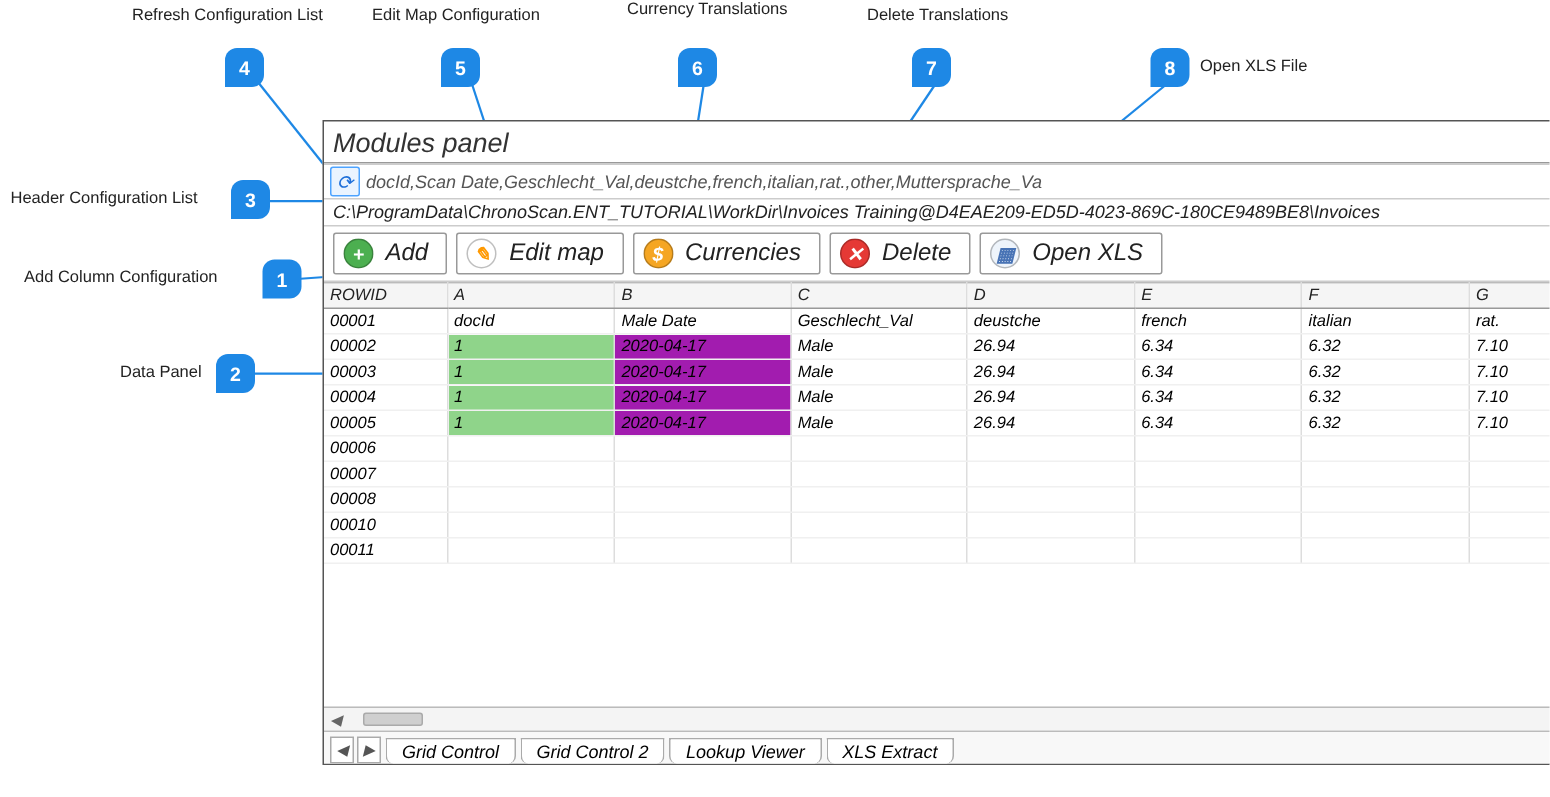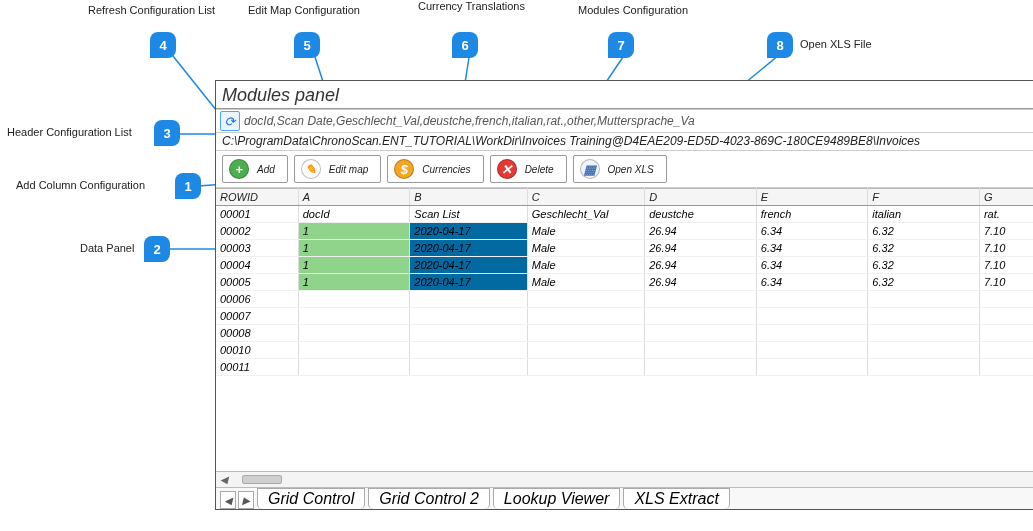--- a/index.html
+++ b/index.html
@@ -131,21 +131,21 @@
     border-radius: 50%;
     display: flex; align-items: center; justify-content: center;
     font-size: 13px; font-weight: bold;
     border: 1px solid rgba(0,0,0,.25);
   }
   .ico-add   { background: #4caf50; color: #fff; }
   .ico-edit  { background: #fff; color: #f90; border: none;}
   .ico-curr  { background: #f5a623; color: #fff; }
   .ico-del   { background: #e53935; color: #fff; }
   .ico-xls   { background: #eef4fb; color: #4873b5; border:1px solid #a9c3e3;}
-  .tbtn-label { font-size: 10px; color: #222; }
+  .tbtn-label { font-size: 16px; color: #222; }
   
   .grid-wrap {
     flex: 1;
     overflow: hidden;
     display: flex;
     flex-direction: column;
   }
   .grid {
     border-collapse: collapse;
     width: 100%;
@@ -171,21 +171,21 @@
   .grid tbody td { border-bottom: 1px solid #f0f0f0; }
   .rowid-col { width: 70px; border-right: 1.5px solid #bbb !important; }
   .colA { width: 95px; }
   .colB { width: 100px; }
   .colC { width: 100px; }
   .colD { width: 95px; }
   .colE { width: 95px; }
   .colF { width: 95px; }
   .colG { width: 80px; }
   .cell-green { background: #8fd48a; }
-  .cell-yellow { background: #0369a1; }
+  .cell-yellow { background: #a21caf; }
   .grid-fill { flex:1; }
   
   .hscroll {
     height: 16px;
     border-top: 1px solid #bbb;
     background: #f4f4f4;
     display: flex;
     align-items: center;
     justify-content: space-between;
     font-size: 10px;
@@ -212,21 +212,21 @@
     border: 1px solid #aaa;
     background: #fff;
     display:flex;align-items:center;justify-content:center;
     font-size:10px; color:#555; cursor:pointer;
   }
   .tabs .tab {
     border: 1px solid #aaa;
     border-bottom: none;
     background: #fff;
     padding: 1px 10px;
-    font-size: 16px;
+    font-size: 12px;
     margin-left: 3px;
     border-radius: 0 0 5px 5px;
     cursor: pointer;
     position: relative;
     top: 0;
   }
   .tabs .tab.active { background:#fff; font-weight:normal; }
   .tabs .spacer { flex:1; }
 </style>
 </head>
@@ -239,21 +239,21 @@
   <line x1="627" y1="51" x2="545" y2="173" stroke="#1e88e5" stroke-width="1.5"></line>
   <line x1="784" y1="51" x2="635" y2="173" stroke="#1e88e5" stroke-width="1.5"></line>
   <line x1="176" y1="134" x2="216" y2="134" stroke="#1e88e5" stroke-width="1.5"></line>
   <line x1="198" y1="186" x2="240" y2="183" stroke="#1e88e5" stroke-width="1.5"></line>
   <line x1="165" y1="249" x2="221" y2="249" stroke="#1e88e5" stroke-width="1.5"></line>
 </svg>
 
 <div class="callout-label" style="left:88px; top:4px;">Refresh Configuration List</div>
 <div class="callout-label" style="left:248px; top:4px;">Edit Map Configuration</div>
 <div class="callout-label" style="left:418px; top:0;">Currency Translations</div>
-<div class="callout-label" style="left:578px; top:4px;">Modules Configuration</div>
+<div class="callout-label" style="left:578px; top:4px;">Delete Translations</div>
 <div class="callout-label" style="left:800px; top:38px;text-align:center;">Open XLS File</div>
 
 <div class="callout-badge" style="left:150px; top:32px;">4</div>
 <div class="callout-badge" style="left:294px; top:32px;">5</div>
 <div class="callout-badge" style="left:452px; top:32px;">6</div>
 <div class="callout-badge" style="left:608px; top:32px;">7</div>
 <div class="callout-badge" style="left:767px; top:32px;">8</div>
 
 <div class="callout-label" style="left:7px; top:126px;">Header Configuration List</div>
 <div class="callout-badge" style="left:154px; top:120px;">3</div>
@@ -324,21 +324,21 @@
           <th>D</th>
           <th>E</th>
           <th>F</th>
           <th>G</th>
         </tr>
       </thead>
       <tbody>
         <tr class="subhdr">
           <td>00001</td>
           <td>docId</td>
-          <td>Scan List</td>
+          <td>Male Date</td>
           <td>Geschlecht_Val</td>
           <td>deustche</td>
           <td>french</td>
           <td>italian</td>
           <td>rat.</td>
         </tr>
         <tr>
           <td>00002</td>
           <td class="cell-green">1</td>
           <td class="cell-yellow">2020-04-17</td>

